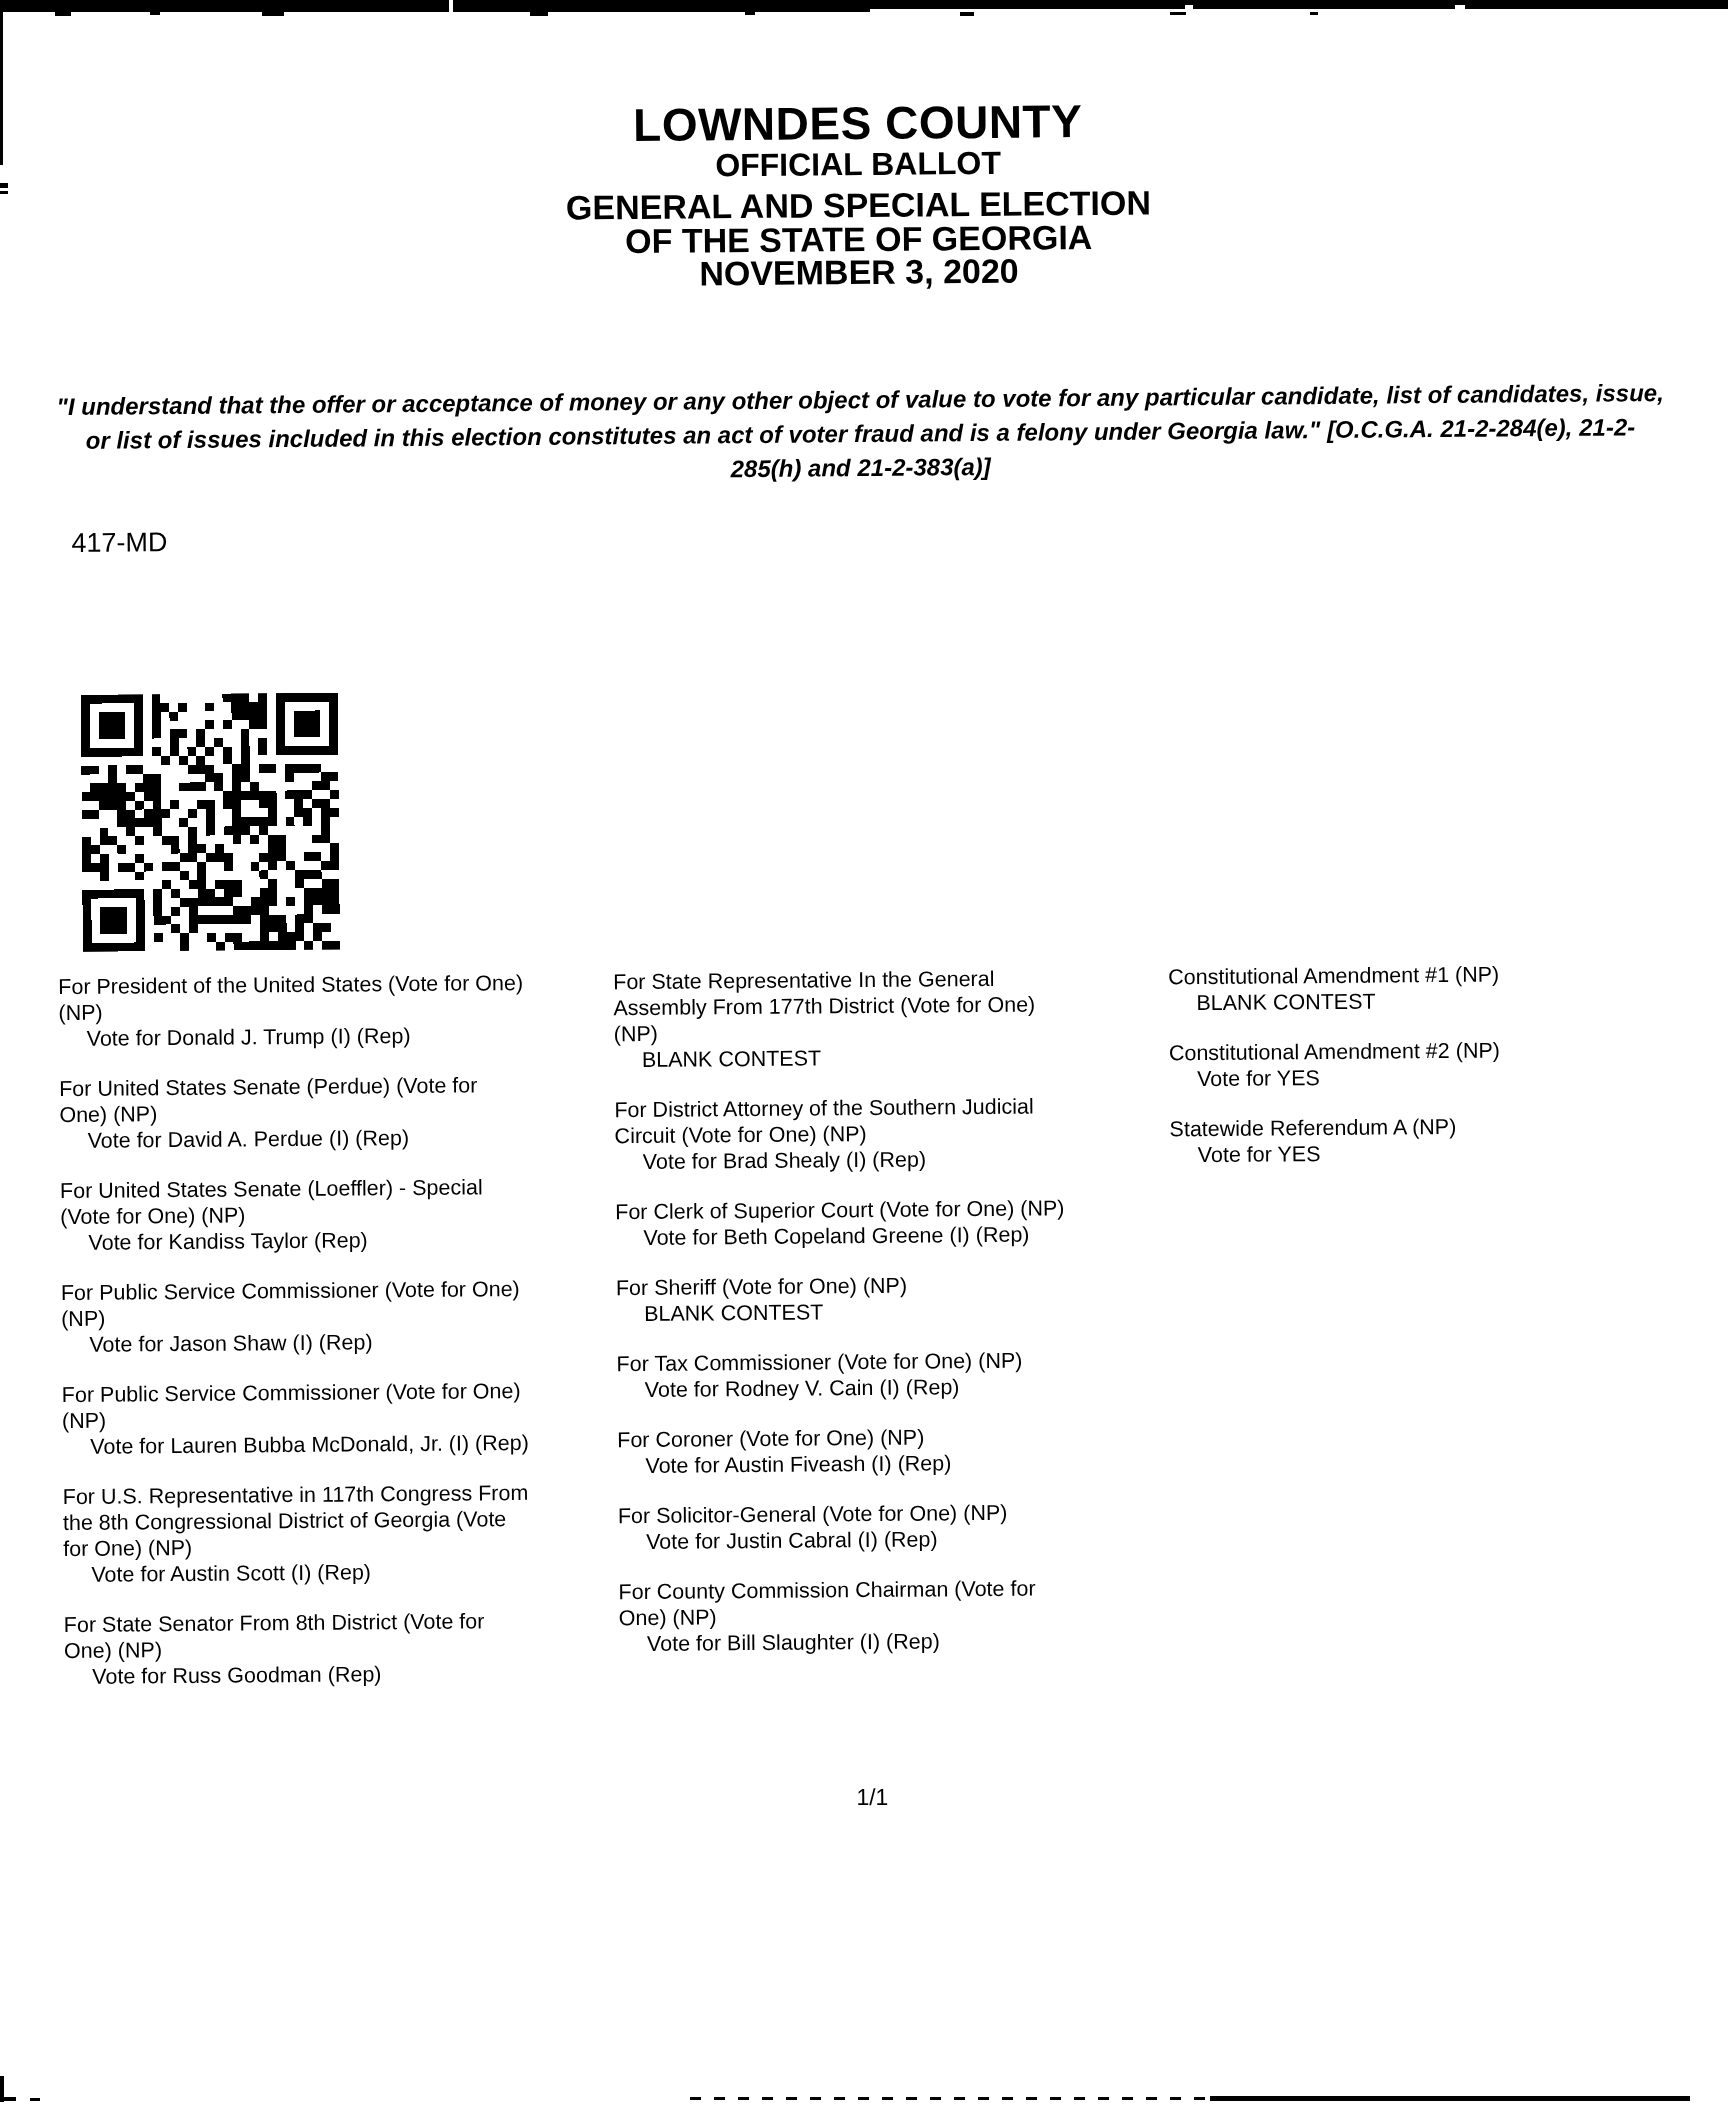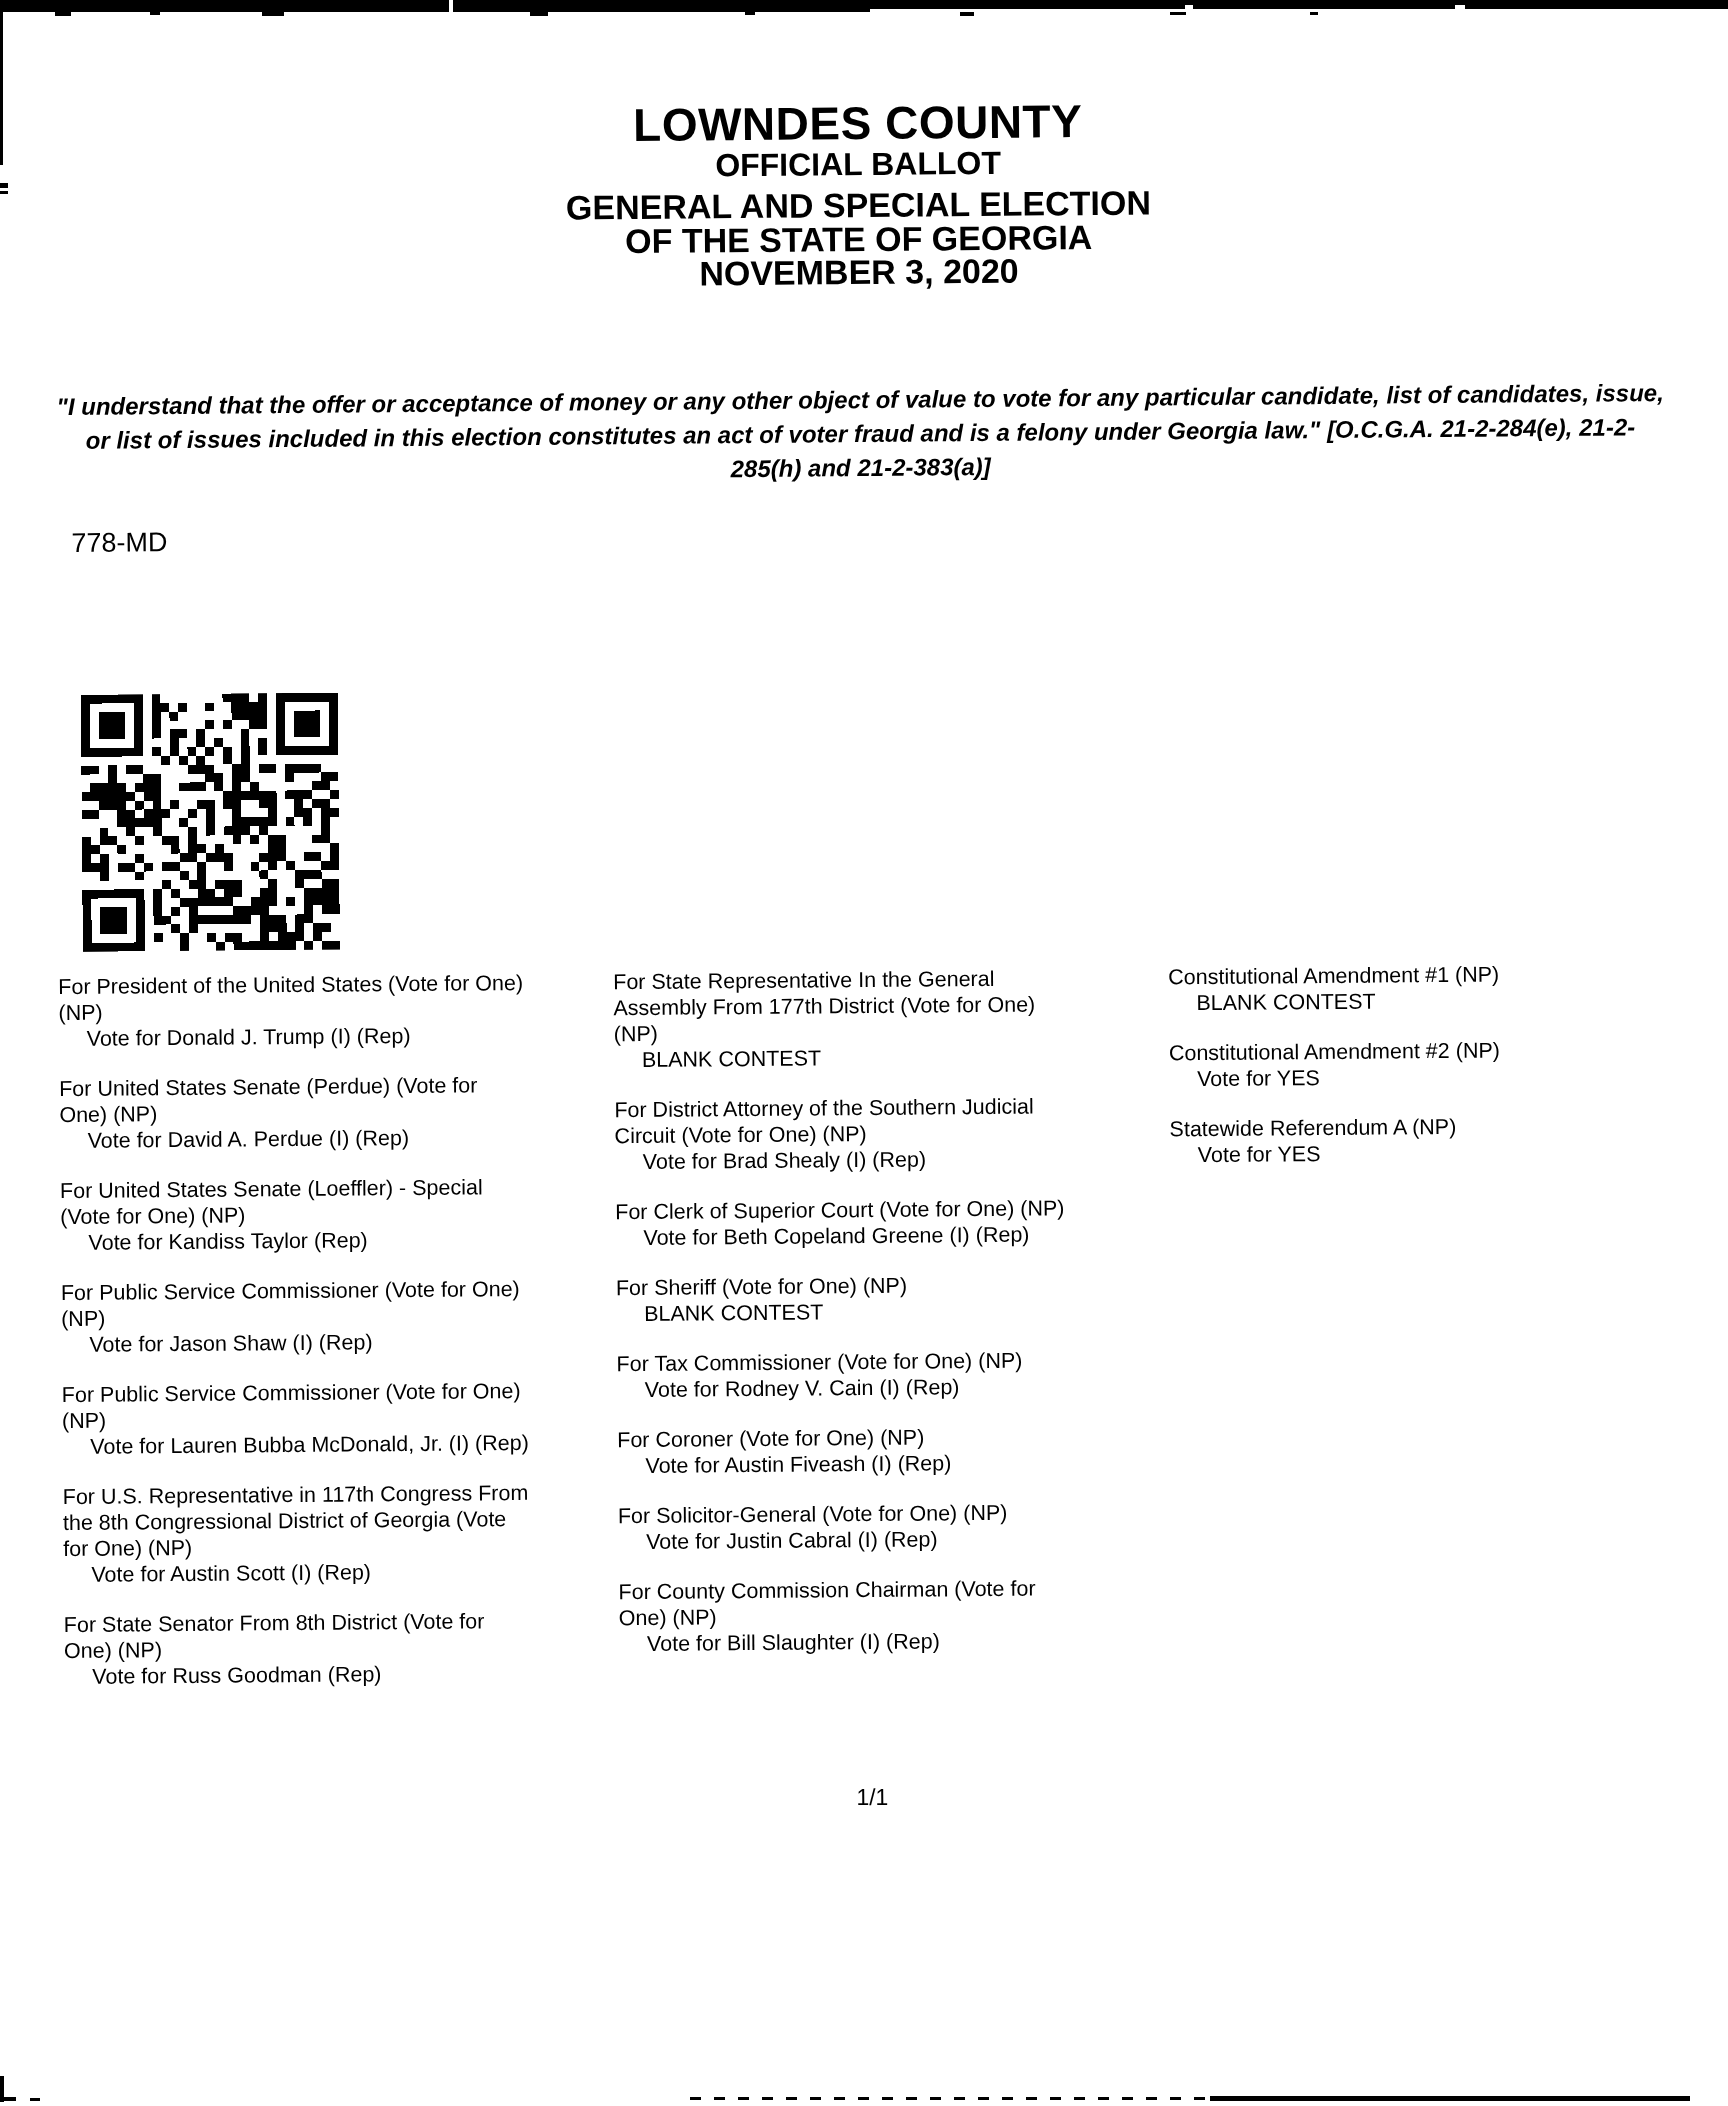--- a/index.html
+++ b/index.html
@@ -80,21 +80,21 @@
   <div class="header">
     <div class="h-county">LOWNDES COUNTY</div>
     <div class="h-ballot">OFFICIAL BALLOT</div>
     <div class="h-line h-el1">GENERAL AND SPECIAL ELECTION</div>
     <div class="h-line h-el2">OF THE STATE OF GEORGIA</div>
     <div class="h-line h-el3">NOVEMBER 3, 2020</div>
   </div>
 
   <div class="disclaimer">"I understand that the offer or acceptance of money or any other object of value to vote for any particular candidate, list of candidates, issue, or list of issues included in this election constitutes an act of voter fraud and is a felony under Georgia law." [O.C.G.A. 21-2-284(e), 21-2-285(h) and 21-2-383(a)]</div>
 
-  <div class="precinct">778-MD</div>
+  <div class="precinct">417-MD</div>
 
   <div class="qr">
     <svg id="qr-svg" viewBox="0 0 29 29" xmlns="http://www.w3.org/2000/svg" aria-label="qr-code">
         <rect x="0" y="0" width="1" height="1" fill="#000"></rect>
         <rect x="1" y="0" width="1" height="1" fill="#000"></rect>
         <rect x="2" y="0" width="1" height="1" fill="#000"></rect>
         <rect x="3" y="0" width="1" height="1" fill="#000"></rect>
         <rect x="4" y="0" width="1" height="1" fill="#000"></rect>
         <rect x="5" y="0" width="1" height="1" fill="#000"></rect>
         <rect x="6" y="0" width="1" height="1" fill="#000"></rect>

